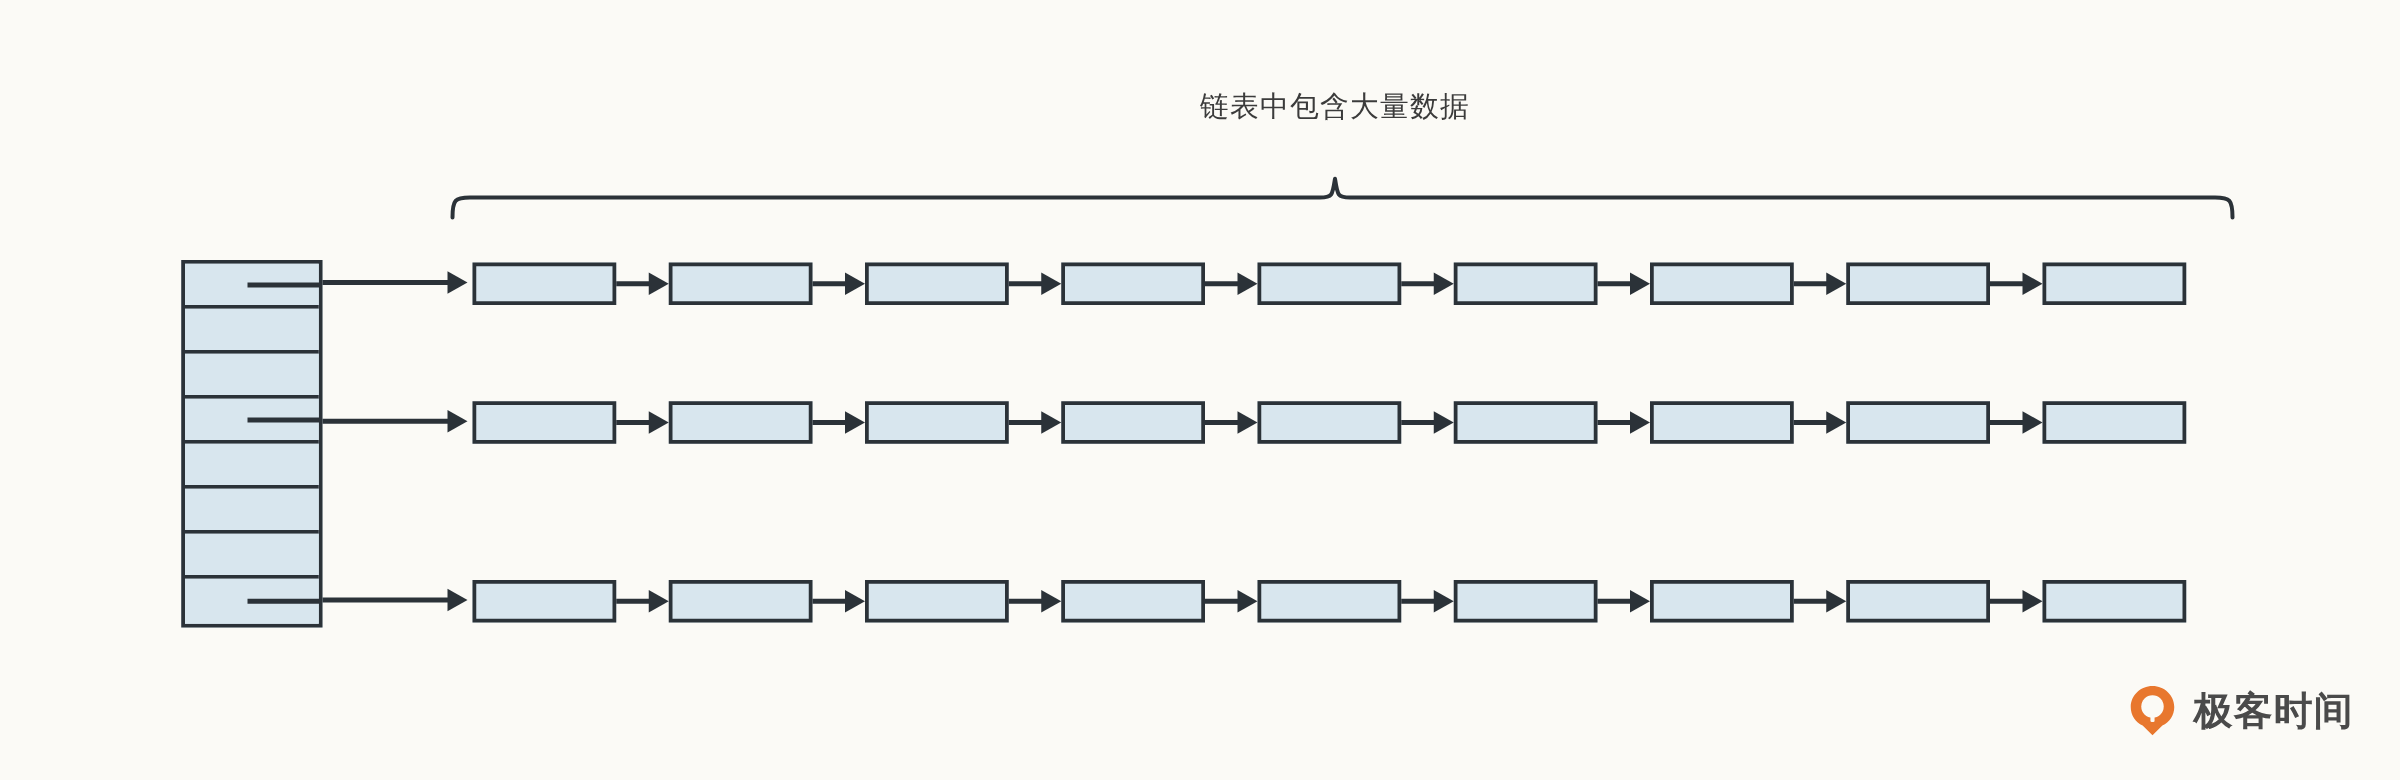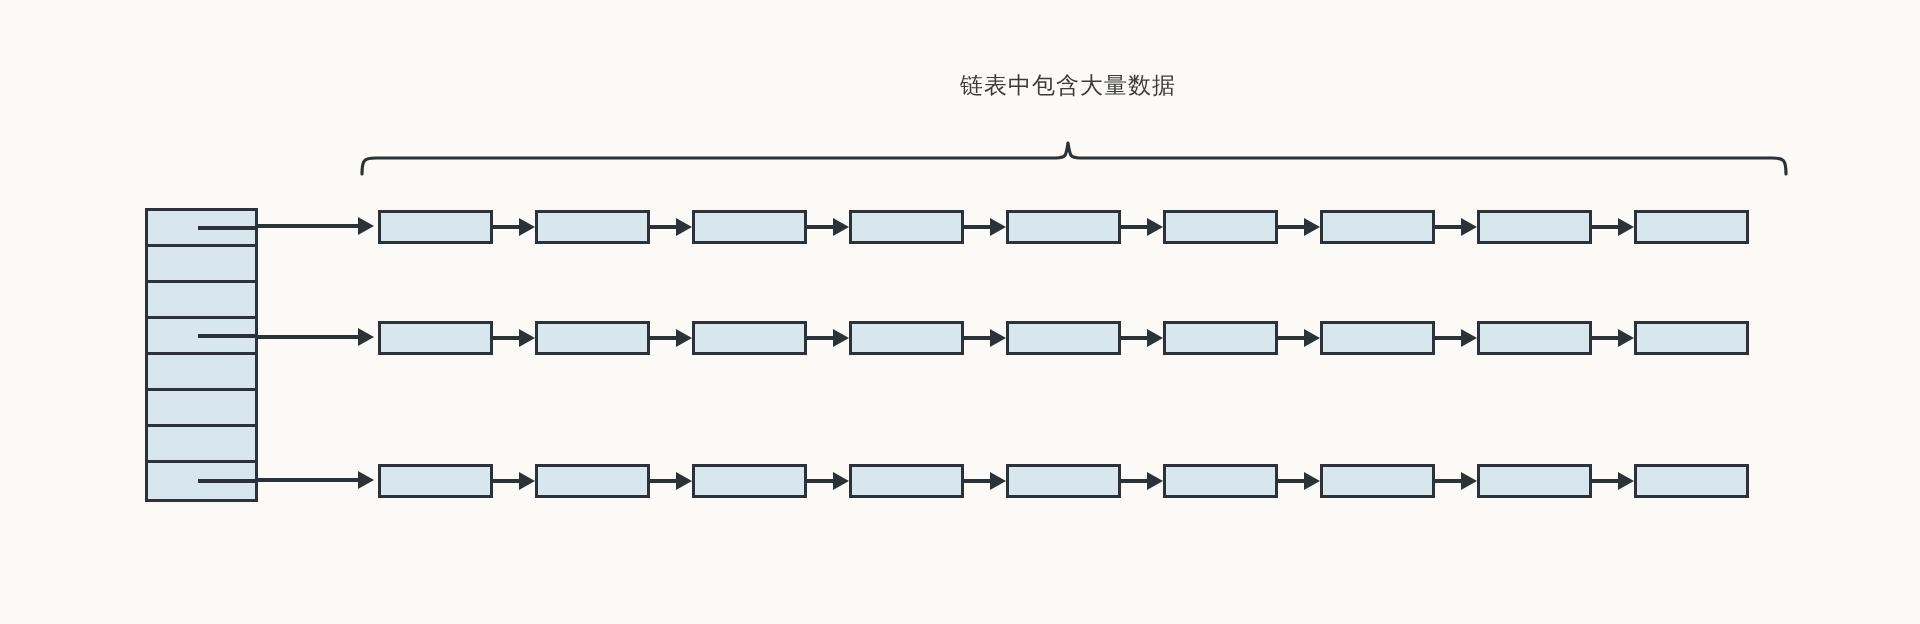--- a/index.html
+++ b/index.html
@@ -334,14 +334,24 @@
         <span class="head"></span>
       </div>
       <div class="node" style="background: rgb(216, 230, 238);"></div>
       <div class="link">
         <span class="shaft"></span>
         <span class="head"></span>
       </div>
       <div class="node" style="background: rgb(216, 230, 238);"></div>
     </div>
 
+  <div class="logo">
+    <svg class="logo-mark" viewBox="0 0 48 48">
+      <path d="M24 3 C13.5 3 5 11.2 5 21.3 C5 28.5 9.2 34.6 15.4 37.6
+               L24 46 L32.6 37.6 C38.8 34.6 43 28.5 43 21.3 C43 11.2 34.5 3 24 3 Z" fill="#e8772e"></path>
+      <circle cx="24" cy="21" r="9.8" fill="#fbfaf6"></circle>
+      <rect x="22.2" y="14.5" width="3.6" height="20" rx="1.2" fill="#fbfaf6"></rect>
+      <path d="M25.8 14.8 L21.0 17.3 L25.8 19.0 Z" fill="#fbfaf6"></path>
+    </svg>
+    <span class="logo-text">极客时间</span>
+  </div>
 
 </div>
 
 </body></html>

